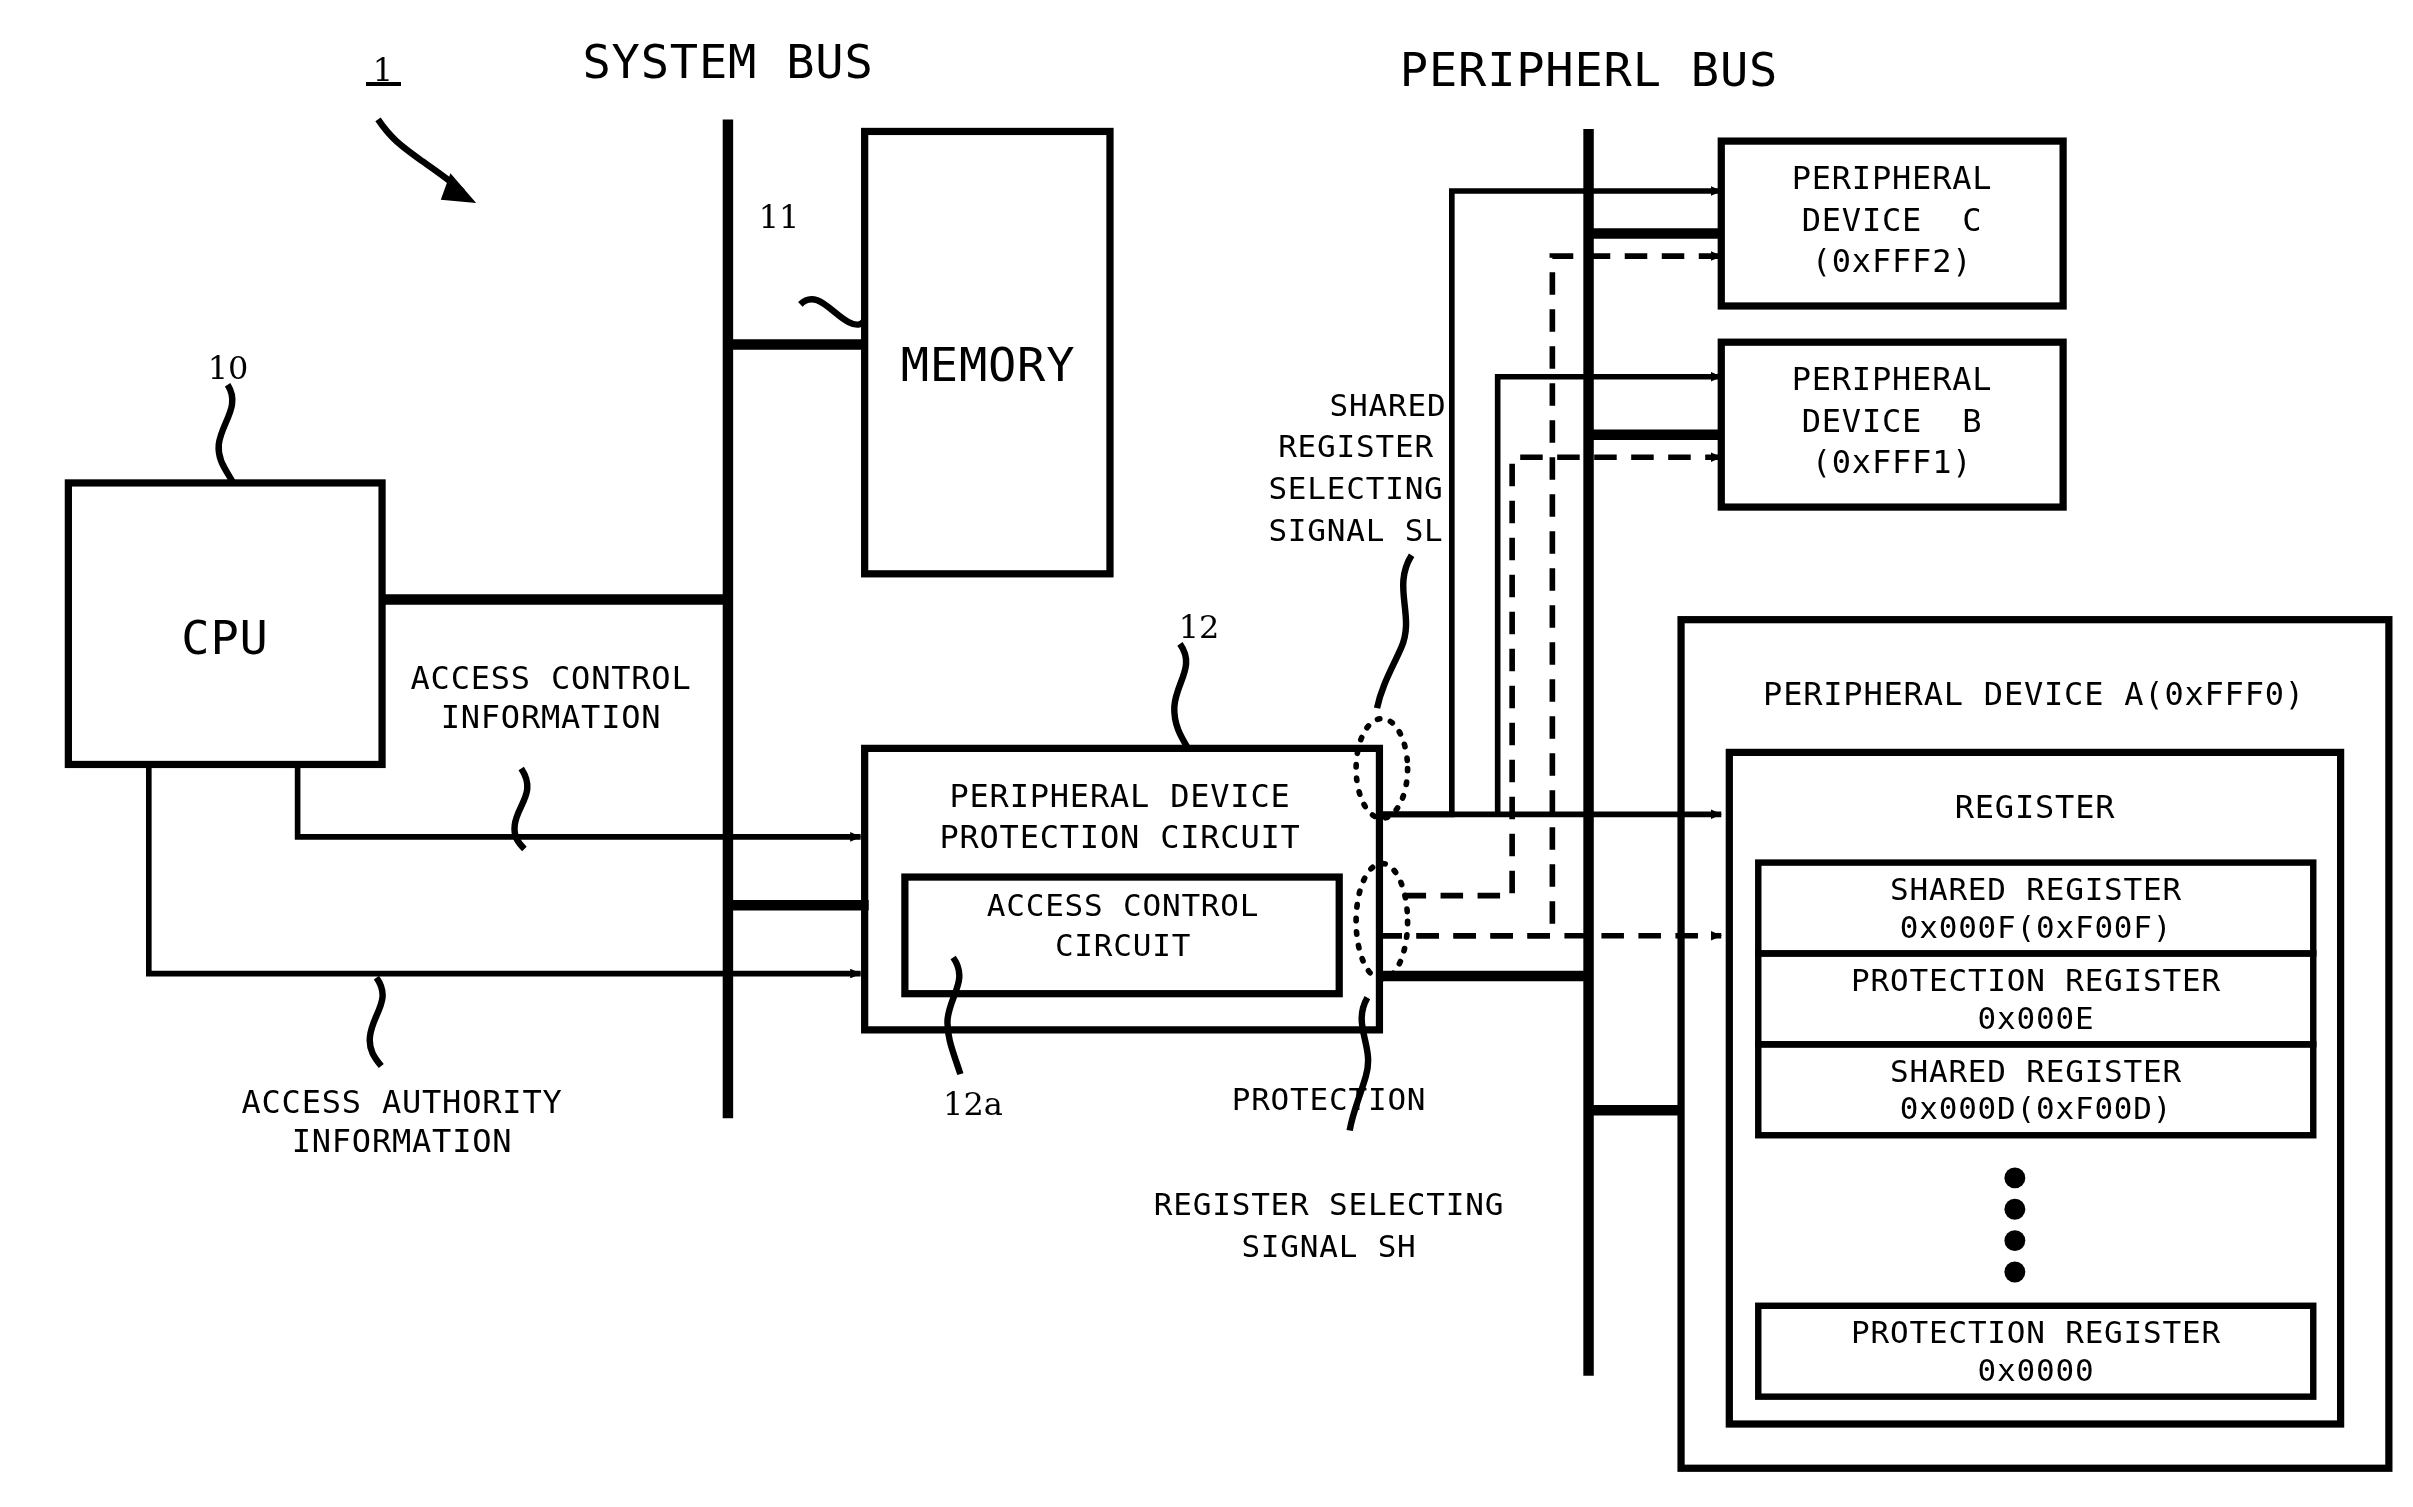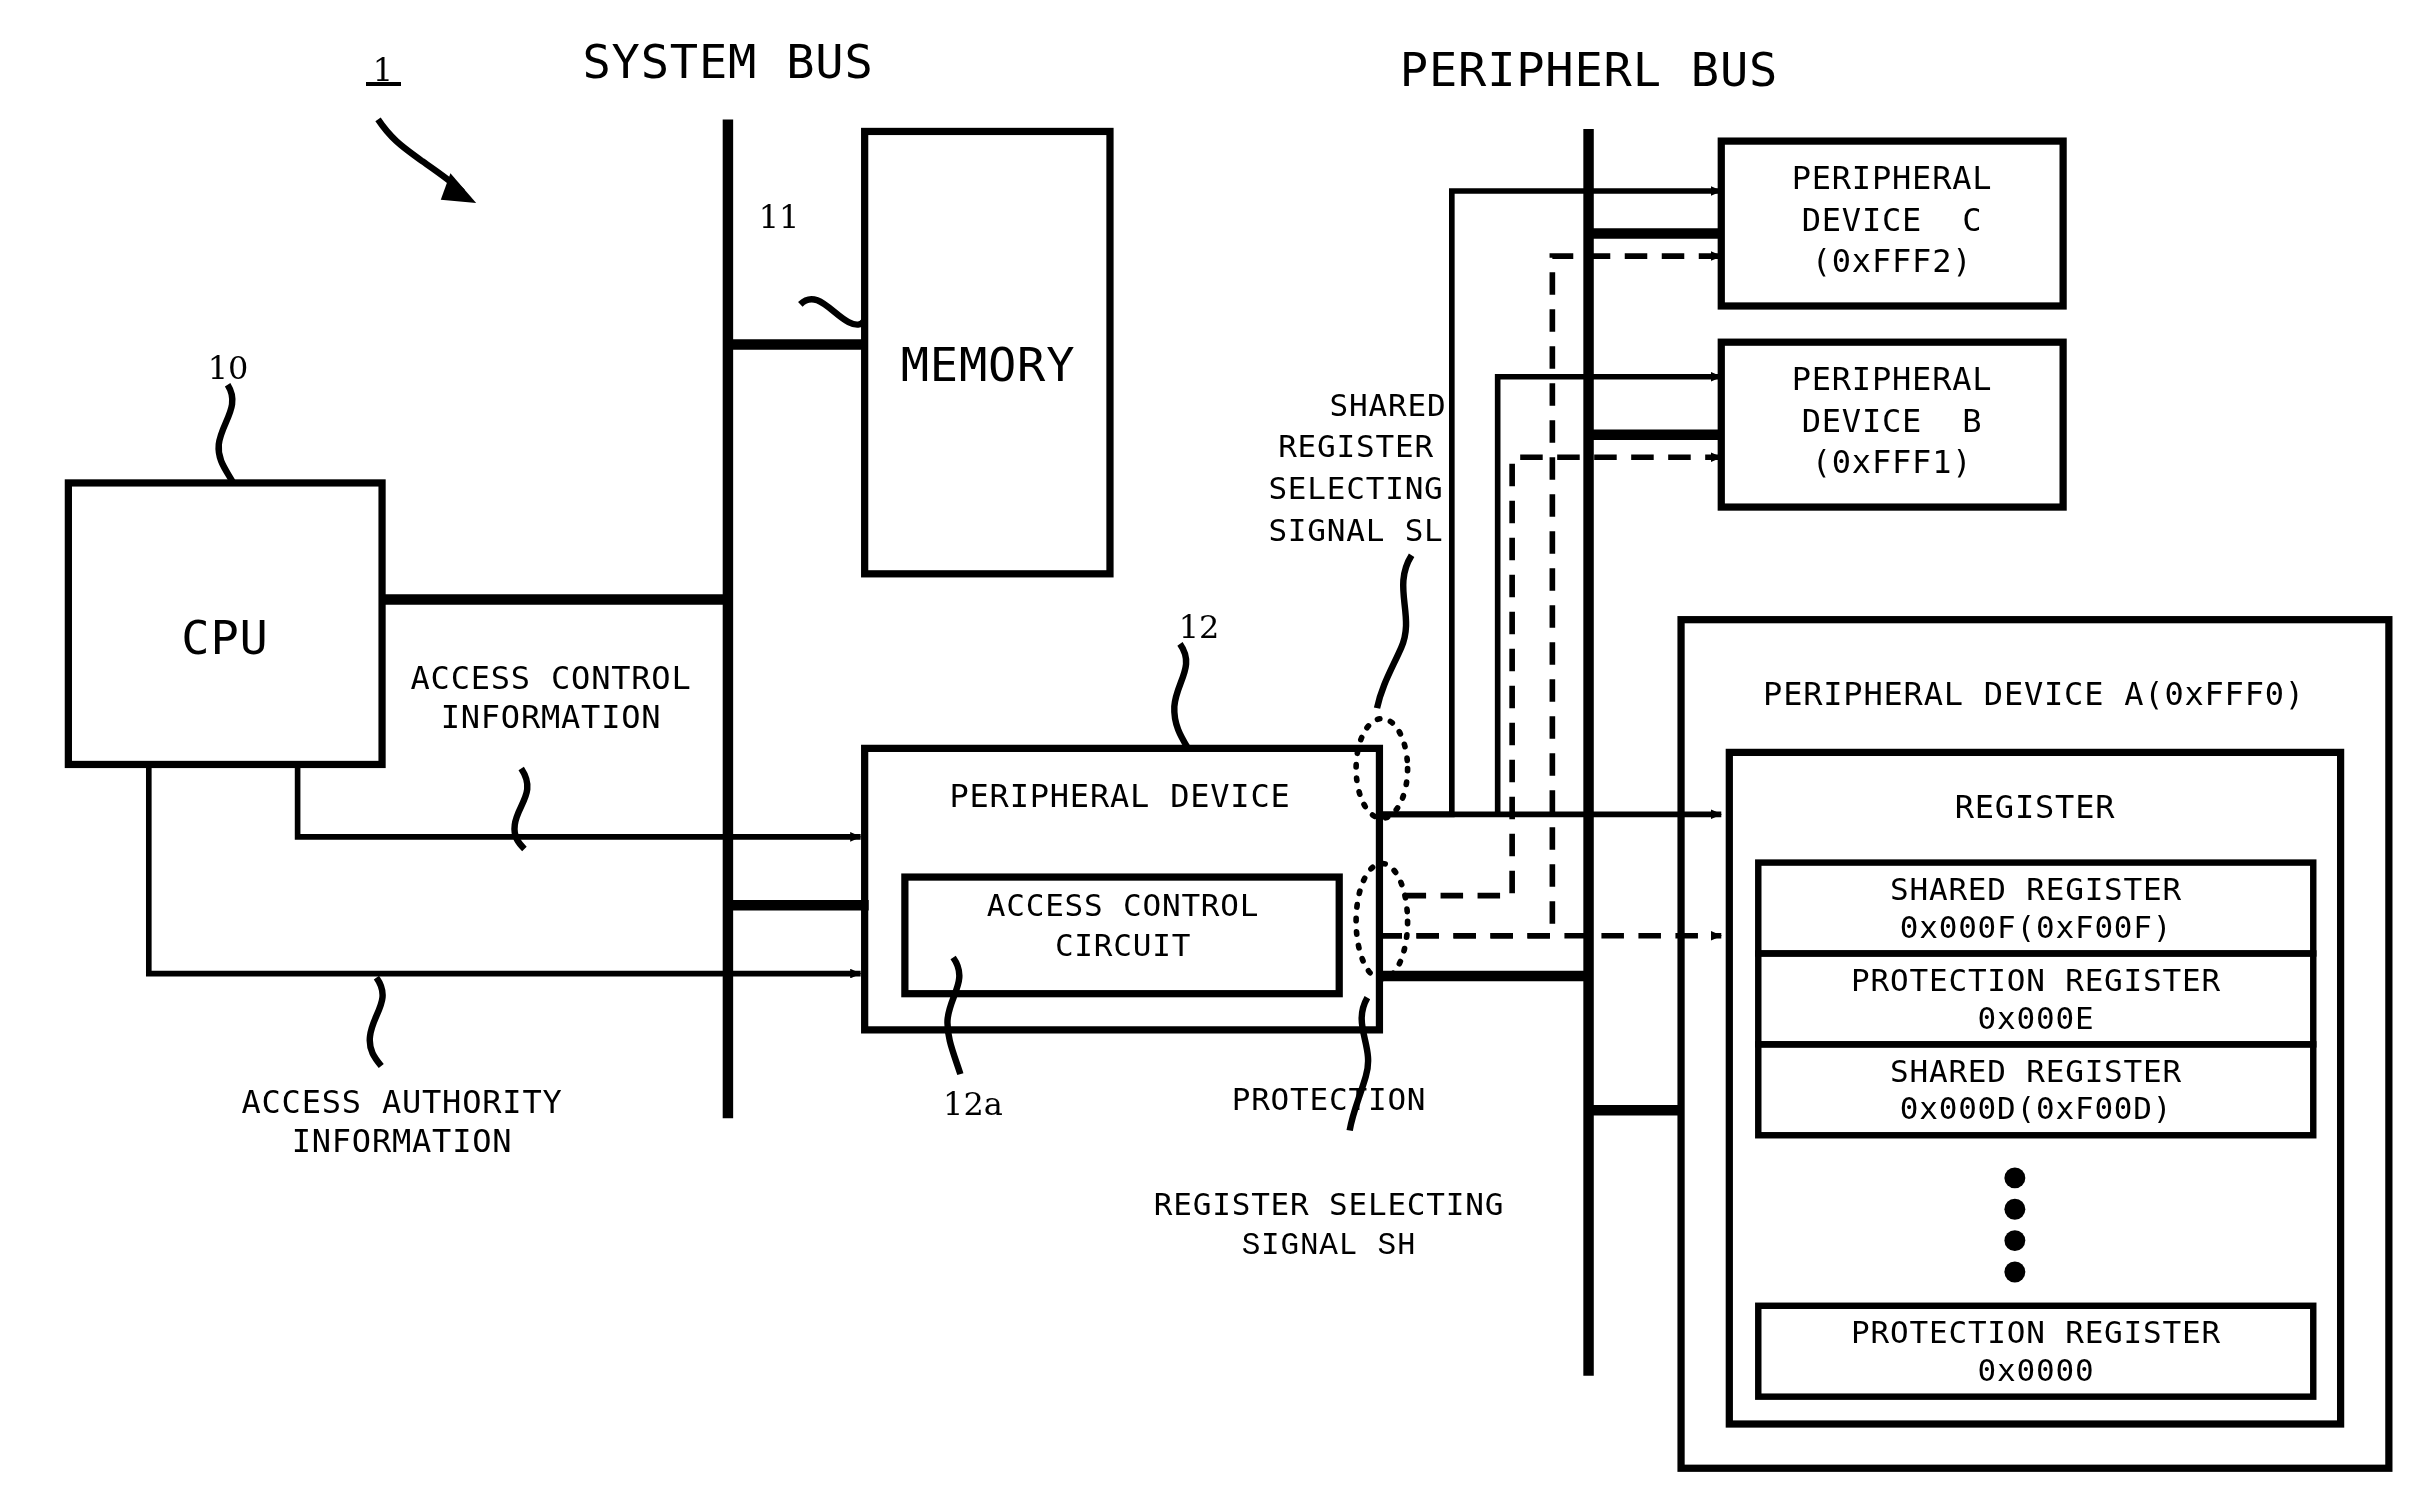--- a/index.html
+++ b/index.html
@@ -153,34 +153,35 @@
 
   <div class="lbl s40 c" style="left:551px; top:658px;">ACCESS CONTROL</div>
   <div class="lbl s40 c" style="left:551px; top:697px;">INFORMATION</div>
 
   <div class="lbl s40 c" style="left:402px; top:1082px;">ACCESS AUTHORITY</div>
   <div class="lbl s40 c" style="left:402px; top:1121px;">INFORMATION</div>
 
   <div class="lbl s40 c ref" style="left:1184px; top:607px;margin-left:15px;">12</div>
 
   <div class="lbl s40 c" style="left:1120px; top:776px;">PERIPHERAL DEVICE</div>
+  <div class="lbl s40 c" style="left:1120px; top:817px;">PROTECTION CIRCUIT</div>
 
   <div class="lbl s38 c" style="left:1123px; top:885px;">ACCESS CONTROL</div>
   <div class="lbl s38 c" style="left:1123px; top:925px;">CIRCUIT</div>
 
   <div class="lbl s40 c ref" style="left:973px; top:1084px;">12a</div>
 
   <div class="lbl s38 c" style="left:1356px; top:385px;margin-left:32px;">SHARED</div>
   <div class="lbl s38 c" style="left:1356px; top:426px;">REGISTER</div>
   <div class="lbl s38 c" style="left:1356px; top:468px;">SELECTING</div>
   <div class="lbl s38 c" style="left:1356px; top:510px;">SIGNAL SL</div>
 
   <div class="lbl s38 c" style="left:1329px; top:1079px;">PROTECTION</div>
   <div class="lbl s38 c" style="left:1329px; top:1184px;">REGISTER SELECTING</div>
-  <div class="lbl s38 c" style="left:1329px; top:1226px;font-family:Liberation Mono, monospace;">SIGNAL SH</div>
+  <div class="lbl s38 c" style="left:1329px; top:1226px;">SIGNAL SH</div>
 
   <div class="lbl s40 c" style="left:1892px; top:158px;">PERIPHERAL</div>
   <div class="lbl s40 c" style="left:1892px; top:200px;">DEVICE  C</div>
   <div class="lbl s40 c" style="left:1892px; top:241px;">(0xFFF2)</div>
 
   <div class="lbl s40 c" style="left:1892px; top:359px;">PERIPHERAL</div>
   <div class="lbl s40 c" style="left:1892px; top:401px;">DEVICE  B</div>
   <div class="lbl s40 c" style="left:1892px; top:442px;">(0xFFF1)</div>
 
   <div class="lbl s40 c" style="left:1994px; top:674px;margin-left:40px;">PERIPHERAL DEVICE A(0xFFF0)</div>

